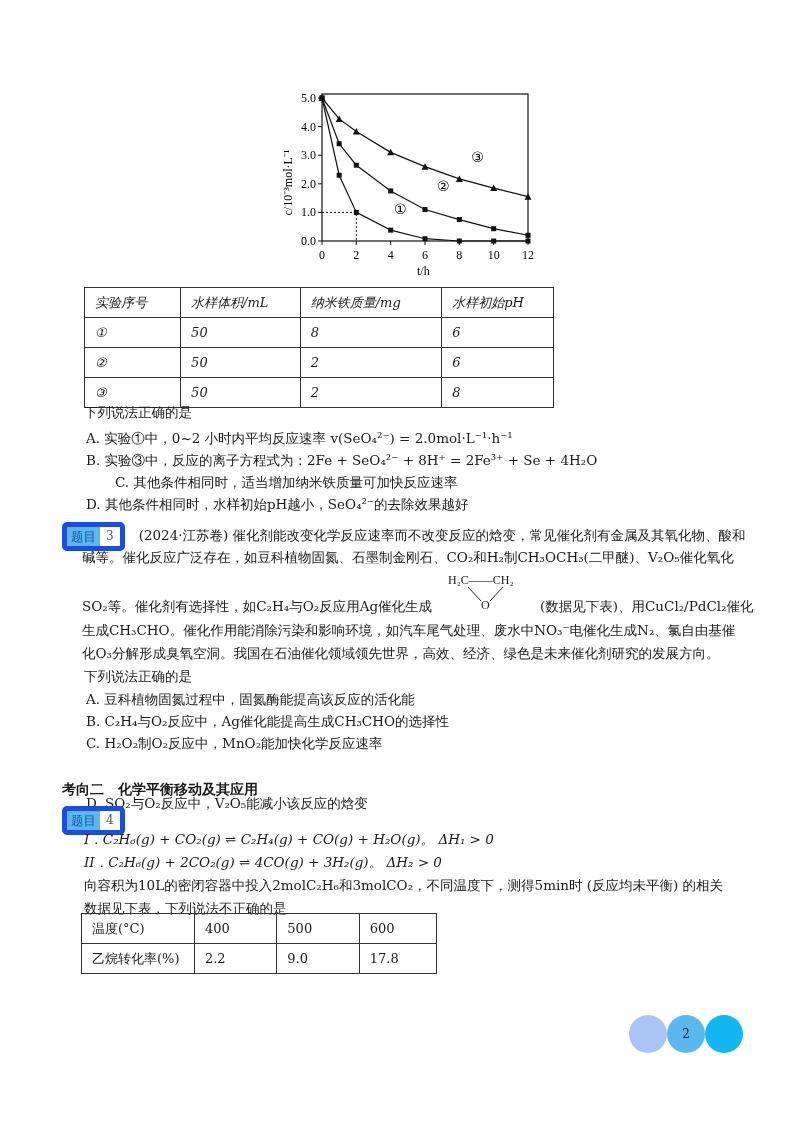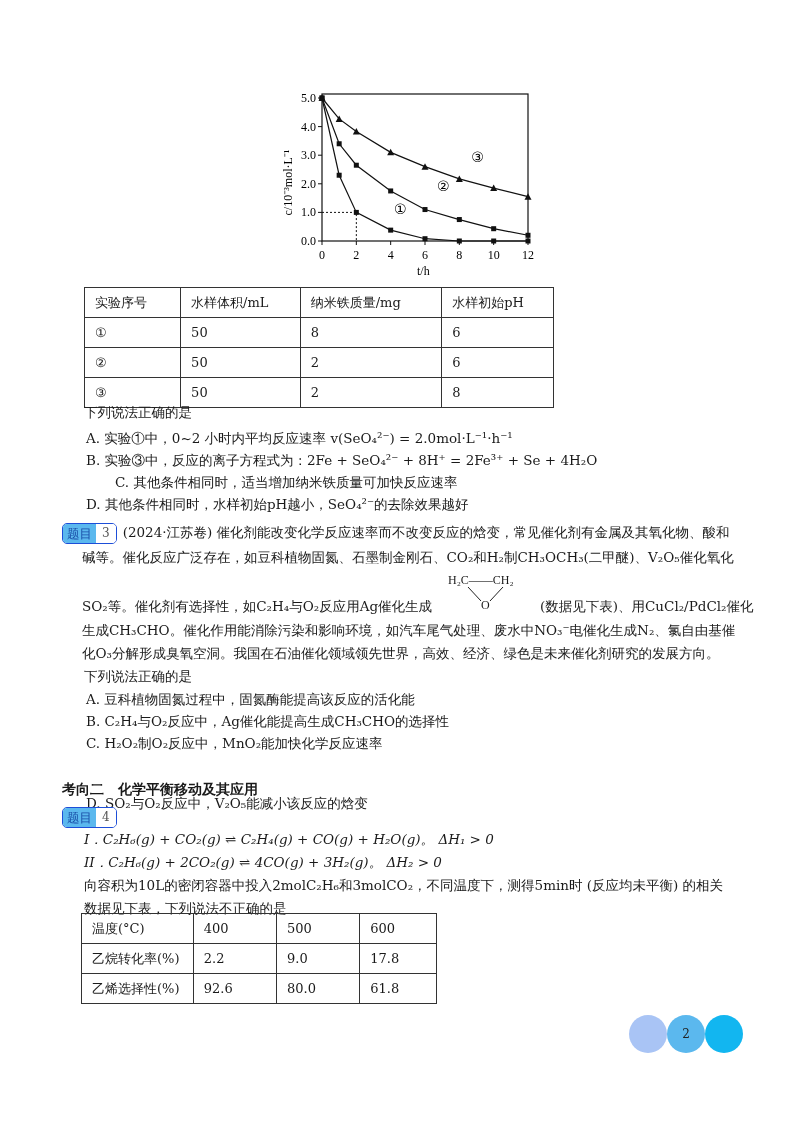--- a/index.html
+++ b/index.html
@@ -5,21 +5,21 @@
   html, body { margin:0; padding:0; background:#ffffff; }
   body { width:794px; height:1122px; position:relative; overflow:hidden;
          font-family:"DejaVu Serif", "Liberation Serif", serif; color:#1a1a1a; font-size:13.5px; }
   .abs { position:absolute; }
   .chart { left:270px; top:85px; width:280px; height:200px; }
   .chart svg { width:280px; height:200px; }
   table.dt { border-collapse:collapse; position:absolute; font-size:13px; }
   table.dt td { border:1.5px solid #333; padding:0 10px; height:29px; vertical-align:middle; }
   .line { position:absolute; white-space:nowrap; font-size:13.5px; line-height:20px; }
   .badge { display:inline-flex; align-items:stretch; height:19px; border-radius:5px; overflow:hidden;
-           border:1px solid #1d4ed8; vertical-align:middle; margin-right:6px;text-align:right; }
+           border:5px solid #1d4ed8; vertical-align:middle; margin-right:14px;text-align:right; }
   .badge .b1 { background:#5bb8ee; color:#1a4fa8; padding:0 4px; font-family:"DejaVu Sans", sans-serif;
                font-size:12.5px; line-height:19px; }
   .badge .b2 { background:#fff; color:#555; padding:0 6px; font-size:12px; line-height:19px; }
   .sec { position:absolute; font-family:"DejaVu Sans", sans-serif; font-weight:bold; font-size:14px; }
   .dot { position:absolute; width:38px; height:38px; border-radius:50%; }
   .pn { display:flex; align-items:center; justify-content:center; font-size:12px; color:#222; }
   .epox { left:448px; top:570px; width:80px; height:45px; font-family:"Liberation Serif", serif; font-size:12px; }
 </style>
 </head>
 <body>
@@ -82,21 +82,21 @@
       <polygon points="155,78.14 151.5,84.64 158.5,84.64" fill="#111"></polygon>
       <polygon points="189.33333333333331,90.438 185.83333333333331,96.938 192.83333333333331,96.938" fill="#111"></polygon>
       <polygon points="223.66666666666669,99.59 220.16666666666669,106.09 227.16666666666669,106.09" fill="#111"></polygon>
       <polygon points="258,108.17 254.5,114.67 261.5,114.67" fill="#111"></polygon>
       <text x="124.10000000000001" y="128.82999999999998" font-size="14" font-family="DejaVu Sans, sans-serif">①</text>
       <text x="167.01666666666665" y="105.95" font-size="14" font-family="DejaVu Sans, sans-serif">②</text>
       <text x="201.35" y="77.35" font-size="14" font-family="DejaVu Sans, sans-serif">③</text>
     </svg>
 </div>
 
-<table class="dt" id="table1" style="left:84px; top:287px; width:470px;">
+<table class="dt" id="table1" style="left:84px; top:287px; width:470px;font-style:italic;">
   <tbody id="table1-body">
       <tr>
         <td style="width: 92px;">实验序号</td>
         <td style="width: 115px;">水样体积/mL</td>
         <td style="width: 143px;">纳米铁质量/mg</td>
         <td style="width: 110px;">水样初始pH</td>
       </tr>
       <tr>
         <td style="width: 92px;">①</td>
         <td style="width: 115px;">50</td>
@@ -169,26 +169,20 @@
         <td style="width: 80px;">400</td>
         <td style="width: 80px;">500</td>
         <td style="width: 70px;">600</td>
       </tr>
       <tr>
         <td style="width: 125px;">乙烷转化率(%)</td>
         <td style="width: 80px;">2.2</td>
         <td style="width: 80px;">9.0</td>
         <td style="width: 70px;">17.8</td>
       </tr>
-      <tr>
-        <td style="width: 125px;">乙烯选择性(%)</td>
-        <td style="width: 80px;">92.6</td>
-        <td style="width: 80px;">80.0</td>
-        <td style="width: 70px;">61.8</td>
-      </tr>
     </tbody>
 </table>
 
 <div class="dot" style="left:629px; top:1015px; background:#a9c4f5;"></div>
 <div class="dot pn" style="left:667px; top:1015px; background:#5bb8ee;">
   <span>2</span>
 </div>
 <div class="dot" style="left:705px; top:1015px; background:#12b6f0;"></div>
 
 </body></html>

